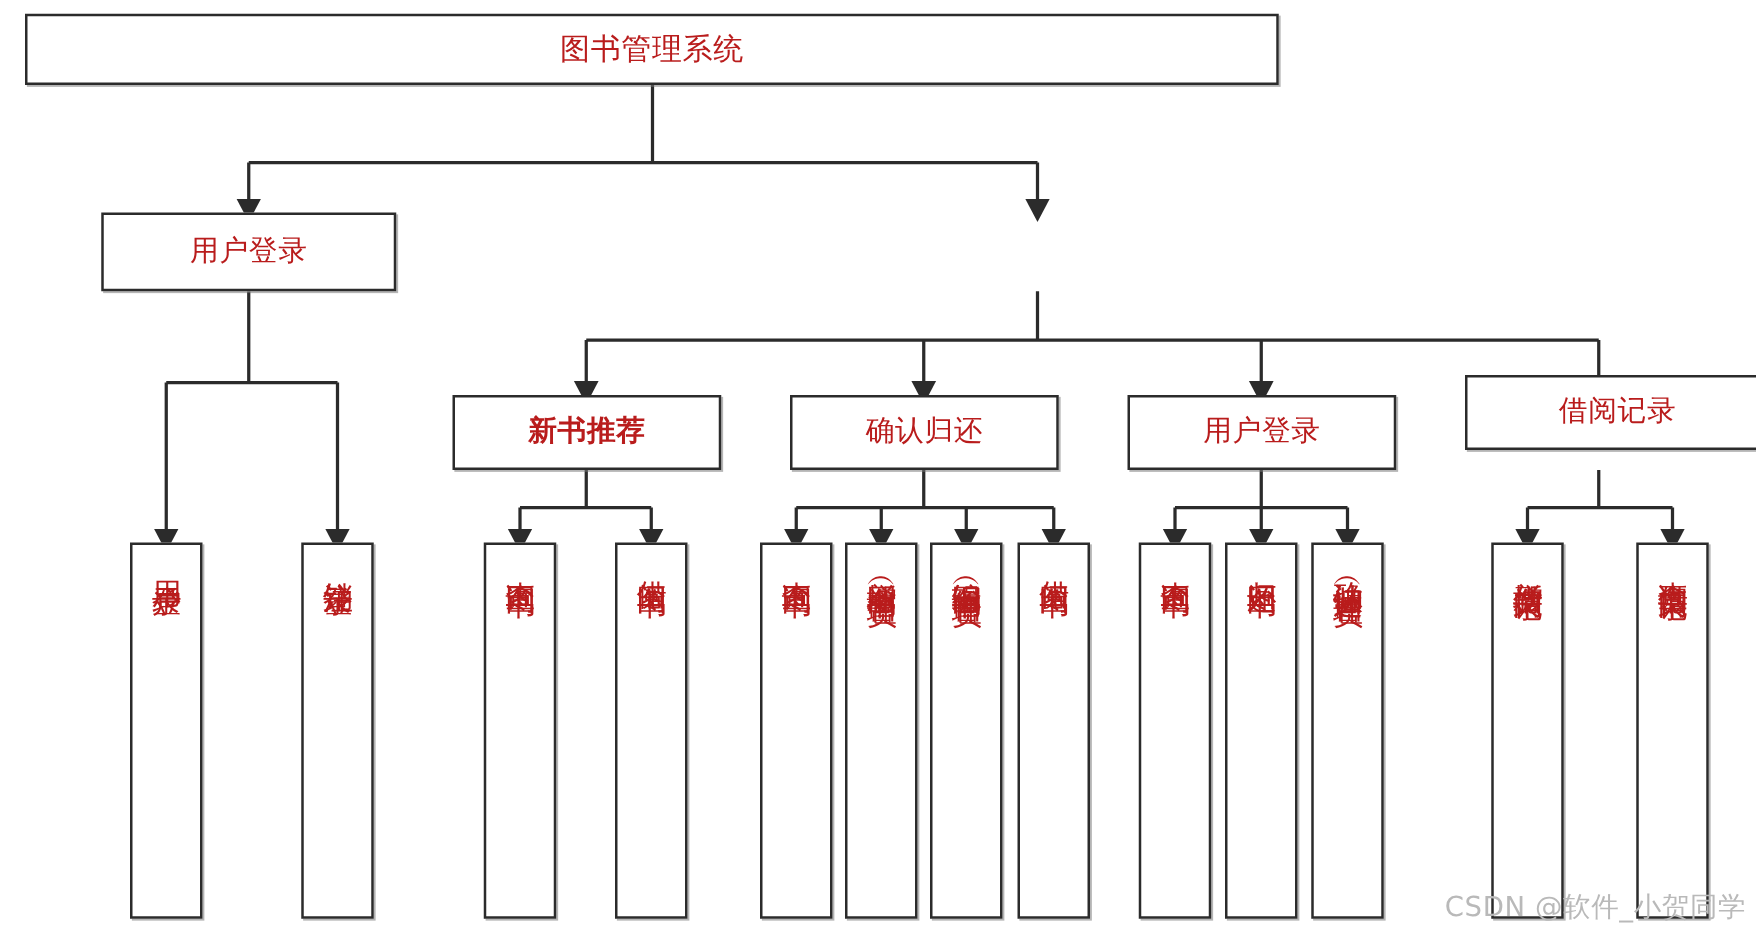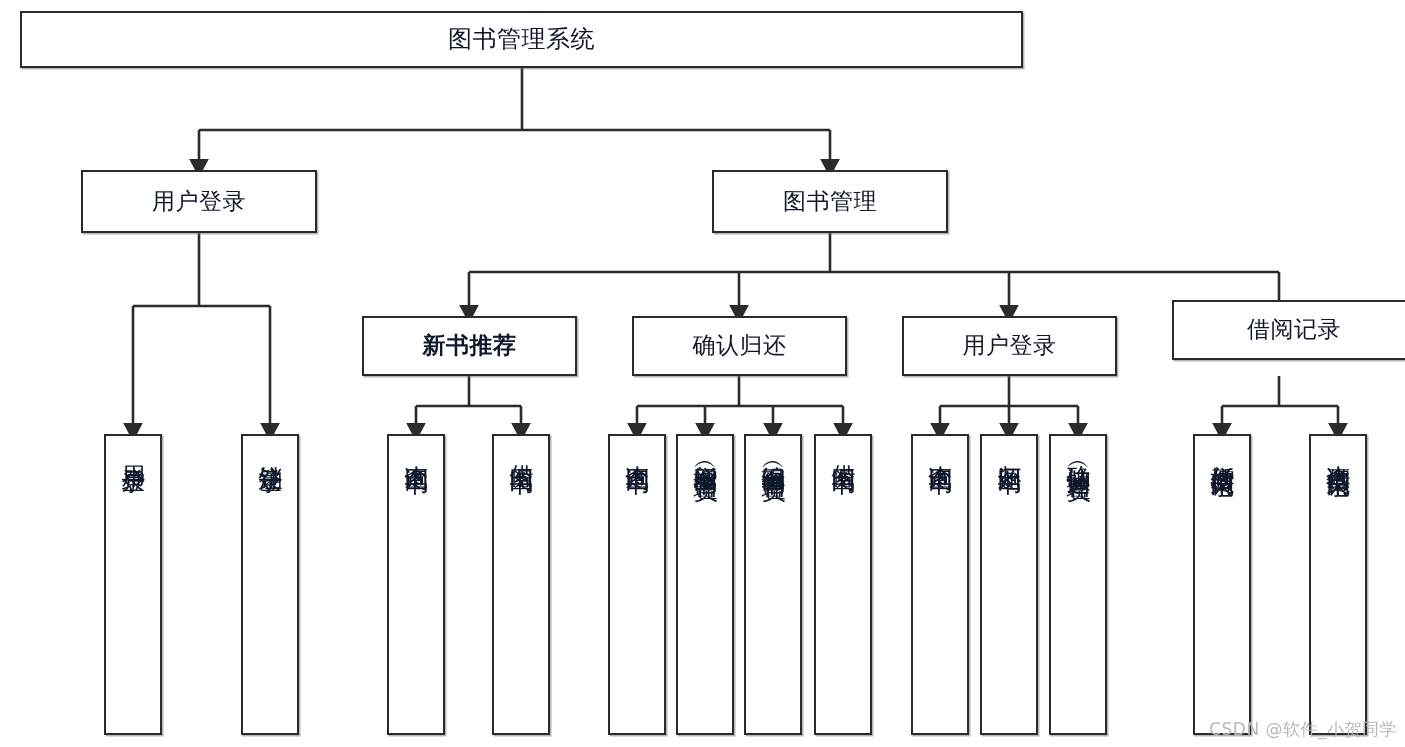--- a/index.html
+++ b/index.html
@@ -34,21 +34,21 @@
     display: flex;
     align-items: center;
     justify-content: center;
     color: #1c1c1c;
     box-shadow: 1.5px 1.5px 0 rgba(120,120,120,0.55);
   }
   .node-label {
     display: block;
     line-height: 1.18;
     letter-spacing: 0.5px;
-    color: #0f172a;
+    color: #b91c1c;
   }
   
   .node.horiz .node-label {
     writing-mode: horizontal-tb;
     font-size: 23px;
     text-align: center;
     white-space: nowrap;
   }
   .node.root .node-label { font-size: 24px; }
   
@@ -62,21 +62,21 @@
     text-orientation: upright;
     font-size: 24px;
     line-height: 1.12;
     letter-spacing: 2px;
     text-align: left;
   }
   .watermark {
     position: absolute;
     right: 8px;
     bottom: 6px;
-    font-size: 17px;
+    font-size: 22px;
     color: #b9b9b9;
     white-space: nowrap;
     letter-spacing: 0.5px;
     font-family: "DejaVu Sans", "Liberation Sans", sans-serif;
   }
 </style>
 </head>
 <body>
 
 <div id="diagram-root">
@@ -131,23 +131,20 @@
     </g>
   </svg>
 
   <div class="node horiz root" style="left:20px; top:11px; width:1003px; height:57px;">
     <span class="node-label">图书管理系统</span>
   </div>
 
   <div class="node horiz" style="left:81px; top:170px; width:236px; height:63px;">
     <span class="node-label">用户登录</span>
   </div>
-  <div class="node horiz" style="left:712px; top:170px; width:236px; height:63px;">
-    <span class="node-label">图书管理</span>
-  </div>
 
   <div class="node horiz" style="left:362px; top:316px; width:215px; height:60px;font-weight:bold;">
     <span class="node-label">新书推荐</span>
   </div>
   <div class="node horiz" style="left:632px; top:316px; width:215px; height:60px;">
     <span class="node-label">确认归还</span>
   </div>
   <div class="node horiz" style="left:902px; top:316px; width:215px; height:60px;">
     <span class="node-label">用户登录</span>
   </div>

